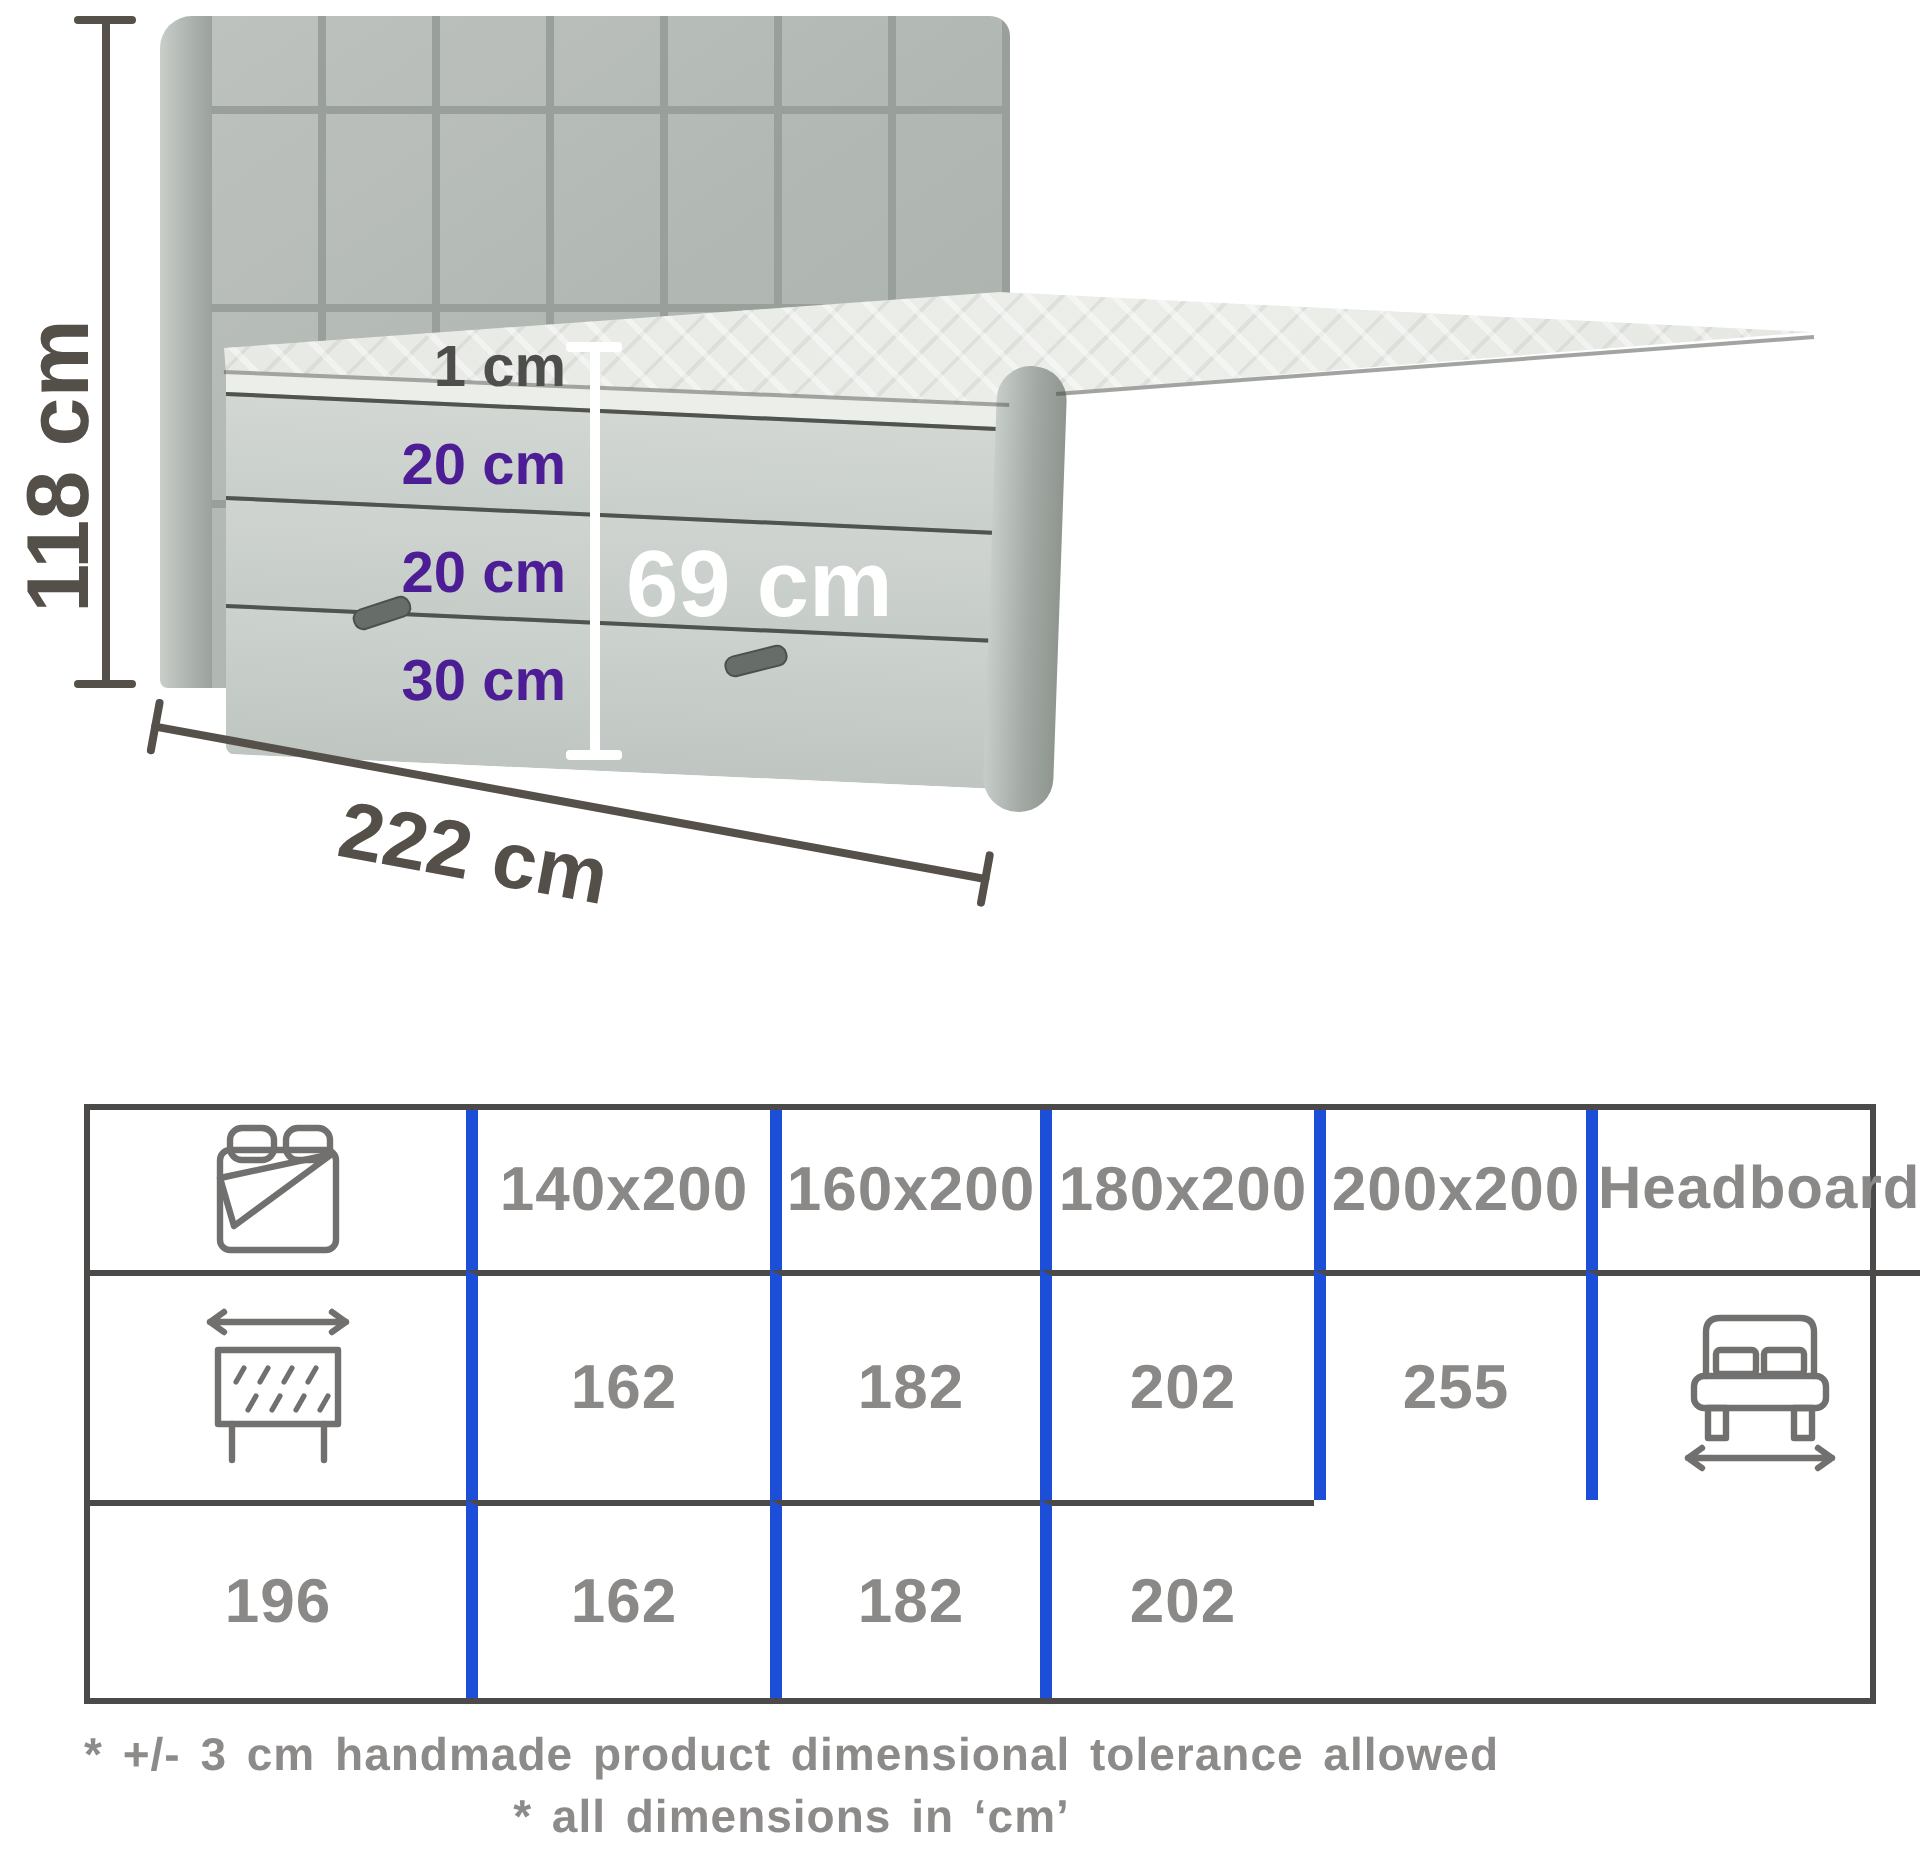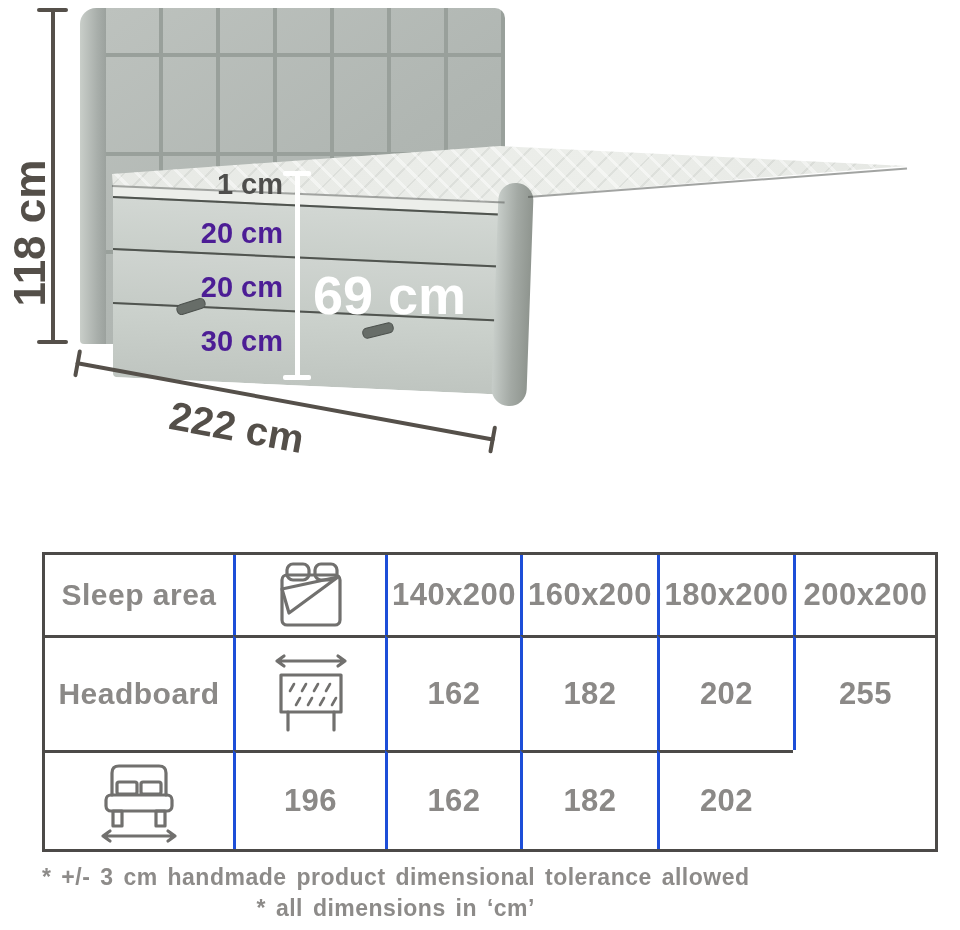--- a/index.html
+++ b/index.html
@@ -89,32 +89,32 @@
   .layer-label{
     position:absolute;left:170px;width:113px;text-align:right;z-index:7;
     font-size:29px;font-weight:bold;color:#4c1d95;white-space:nowrap;
   }
   .ll-0{top:168px;color:#4e4e4c;}
   .ll-1{top:217px;}
   .ll-2{top:271px;}
   .ll-3{top:325px;}
   .stack-total-label{
     position:absolute;left:313px;top:264px;z-index:7;
-    font-size:54px;font-weight:bold;color:#fff;white-space:nowrap;
+    font-size:47px;font-weight:bold;color:#fff;white-space:nowrap;
   }
 
   
   .spec-table{
     position:absolute;left:42px;top:552px;width:896px;box-sizing:border-box;
     border:3px solid #4c4a48;display:grid;background:#fff;
     grid-template-columns:188px 152px 135px 137px 136px 1fr;
     grid-template-rows:80px 115px 99px;
   }
   .cell{
-    box-sizing:border-box;border-left:3px solid #1d4ed8;border-top:3px solid #4c4a48;
+    box-sizing:border-box;border-left:6px solid #1d4ed8;border-top:3px solid #4c4a48;
     display:flex;align-items:center;justify-content:center;color:#8b8987;
   }
   .cell:nth-child(6n+1){border-left:none;}
   .cell:nth-child(-n+6){border-top:none;}
   .cell.label{font-size:30px;font-weight:bold;letter-spacing:.5px;}
   .cell.value{font-size:31px;font-weight:bold;letter-spacing:.5px;}
   .icon-svg{stroke:#71706e;fill:none;stroke-width:3.2;stroke-linecap:round;stroke-linejoin:round;}
 
   
   .footnotes{position:absolute;left:42px;top:862px;z-index:2;text-align:center;}
@@ -161,21 +161,20 @@
     <div class="stack-cap stack-cap-bot"></div>
     <div class="layer-label ll-0">1 cm</div>
     <div class="layer-label ll-1">20 cm</div>
     <div class="layer-label ll-2">20 cm</div>
     <div class="layer-label ll-3">30 cm</div>
     <div class="stack-total-label">69 cm</div>
   </div>
 
   <div class="spec-table">
 
-    <div class="cell label">Sleep area</div>
     <div class="cell icon">
       <svg class="icon-svg" width="76" height="70" viewBox="0 0 76 70">
         <rect x="9" y="15" width="58" height="50" rx="5"></rect>
         <rect x="14" y="4" width="22" height="16" rx="6"></rect>
         <rect x="42" y="4" width="22" height="16" rx="6"></rect>
         <path d="M9 29 L65 17 L16 53 Z"></path>
       </svg>
     </div>
     <div class="cell value">140x200</div>
     <div class="cell value">160x200</div>

